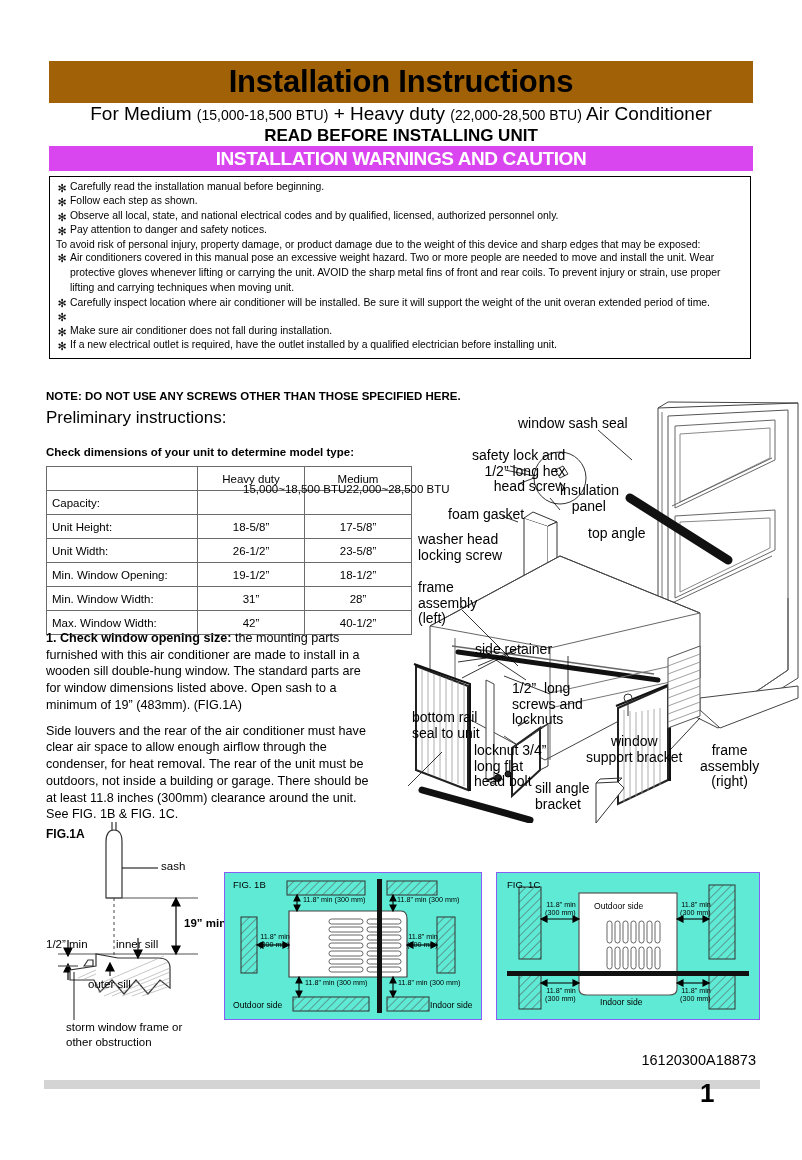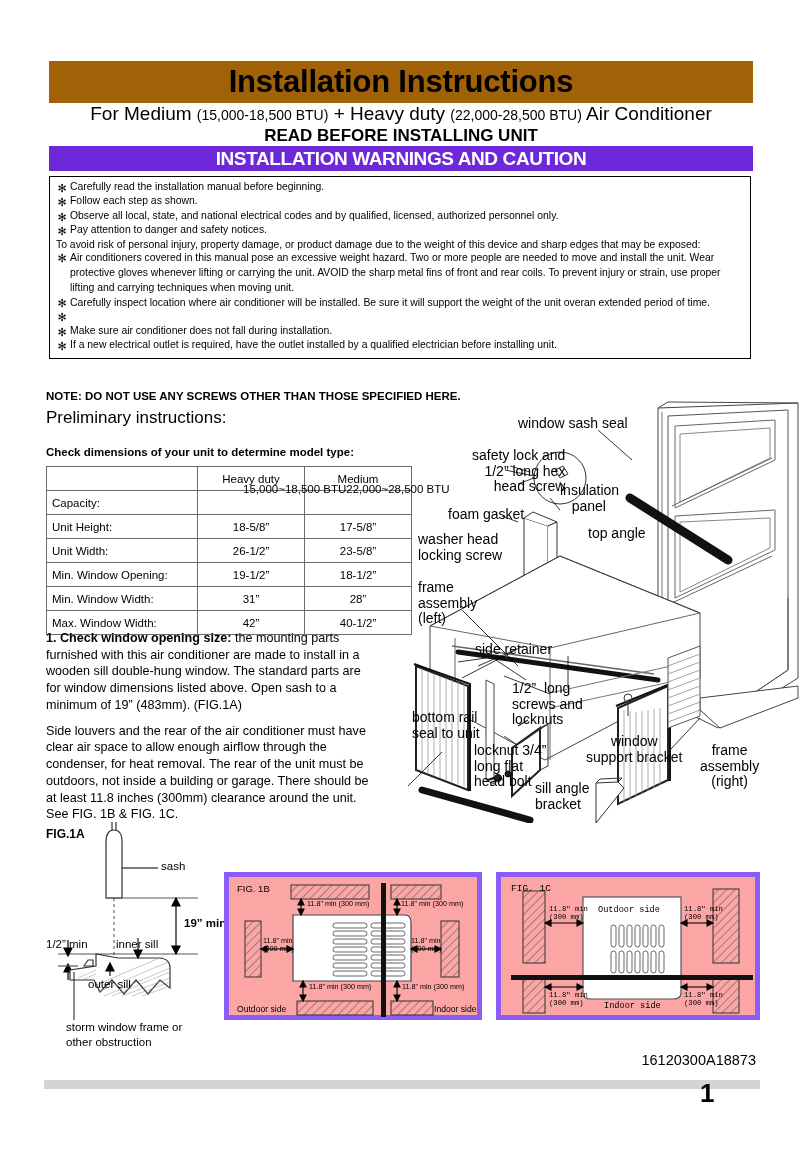--- a/index.html
+++ b/index.html
@@ -47,21 +47,21 @@
     left: 42px; top: 126px;
     width: 718px;
     text-align: center;
     font-size: 17px;
     font-weight: bold;
   }
   .warn-bar {
     position: absolute;
     left: 49px; top: 146px;
     width: 704px; height: 25px;
-    background: #6d28d9;
+    background: #d946ef;
     color: #fff;
     display: flex; align-items: center; justify-content: center;
   }
   .warn-bar span {
     font-size: 19px; font-weight: bold;
     letter-spacing: -0.4px;
   }
 
   
   .warn-box {
@@ -149,26 +149,27 @@
   .fig1a-label {
     position: absolute; left: 46px; top: 827px;
     font-size: 12px; font-weight: bold;
   }
   .fig1a { position: absolute; left: 38px; top: 820px; width: 200px; height: 250px; }
   .fl { position: absolute; font-size: 11.5px; line-height: 1.15; white-space: pre; }
 
   
   .figbox {
     position: absolute;
-    border: 5px solid #8b5cf6;
-    background: #fca5a5;
+    border: 1px solid #8b5cf6;
+    background: #5eead4;
     box-sizing: border-box;
+    text-align: right;
   }
   #fig1b { left: 224px; top: 872px; width: 258px; height: 148px; }
-  #fig1c { left: 496px; top: 872px; width: 264px; height: 148px; font-family: Liberation Mono, monospace; }
+  #fig1c { left: 496px; top: 872px; width: 264px; height: 148px; }
   .fig-tag { position: absolute; font-size: 9.5px; }
   .ft { position: absolute; font-size: 7.2px; line-height: 1.12; white-space: pre; }
   .ft9 { position: absolute; font-size: 8.6px; white-space: pre; }
 
   
   .docnum {
     position: absolute; right: 46px; top: 1052px;
     font-size: 14.5px;
   }
   .foot-bar {

